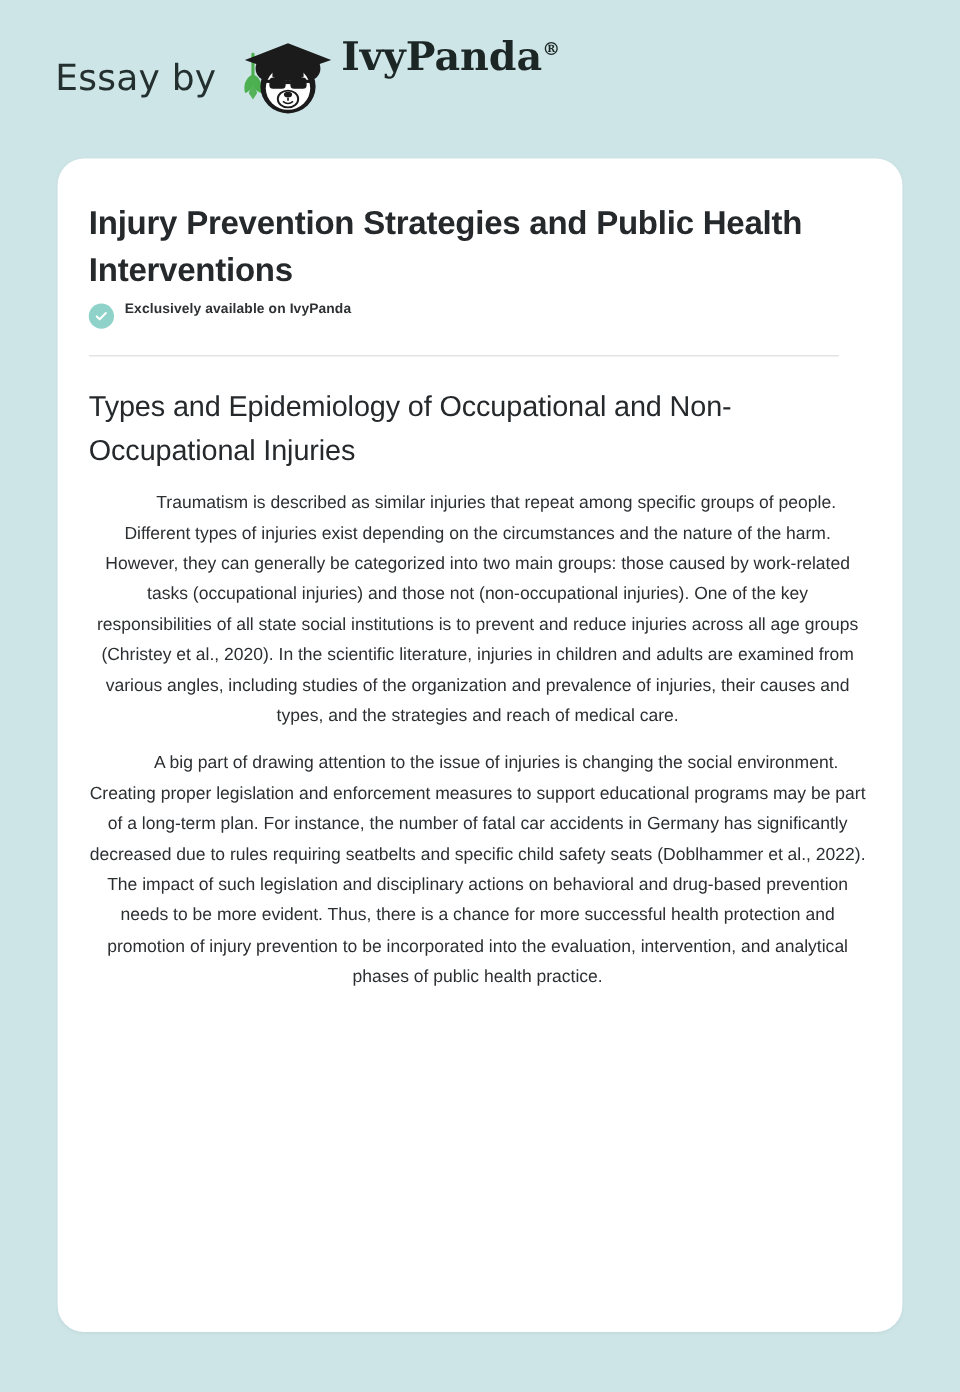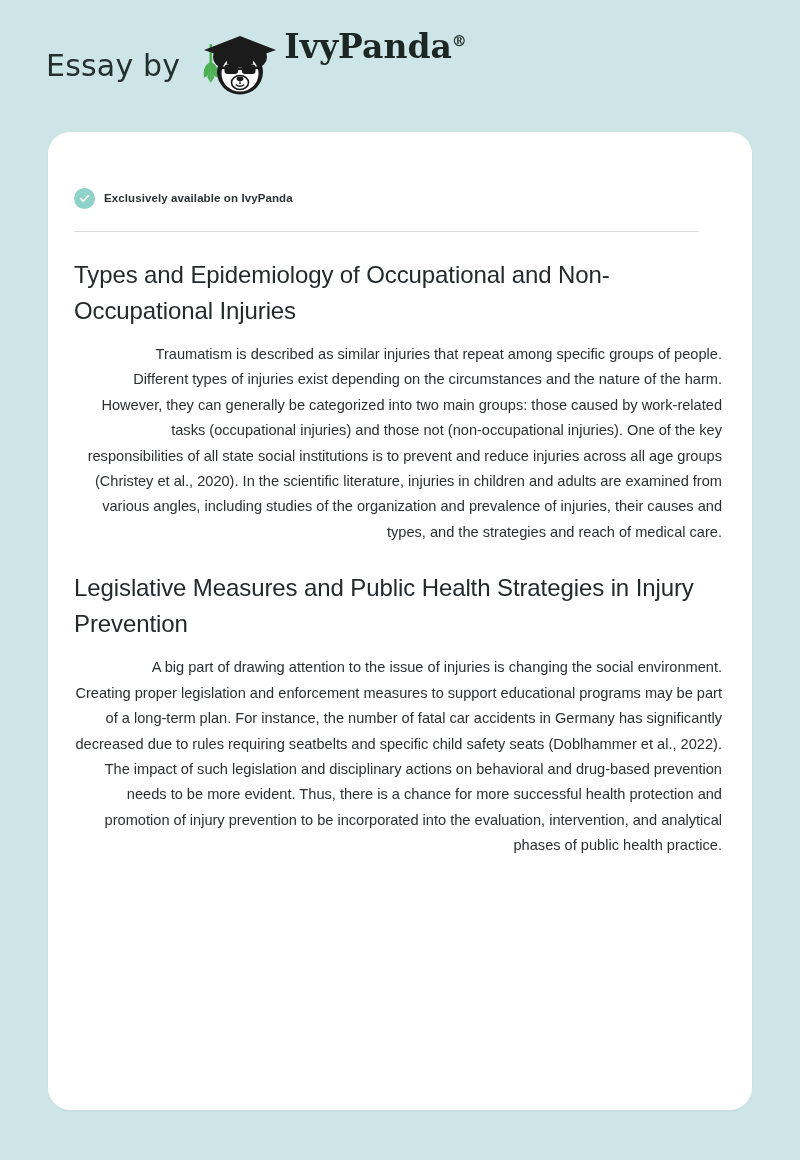--- a/index.html
+++ b/index.html
@@ -91,22 +91,21 @@
     font-weight: 700;
     line-height: 1.42;
     color: #25292b;
     margin: 0 0 0 0;
     letter-spacing: -0.2px;
     max-width: 625px;
   }
 
   .badge-row {
     display: flex;
-    align-items: center;
-    margin-top: 22px;
+    margin-top: 9px;
     margin-bottom: 0;
   }
   .check-badge {
     width: 21px;
     height: 21px;
     border-radius: 50%;
     background: #8ed2c9;
     display: flex;
     align-items: center;
     justify-content: center;
@@ -143,21 +142,21 @@
   }
 
   .body-par {
     font-family: "Liberation Sans", sans-serif;
     font-size: 14.6px;
     line-height: 25.4px;
     color: #2c2f31;
     margin: 14px 0 0 0;
     text-indent: 31px;
     max-width: 650px;
-    text-align: right;
+    text-align: center;
   }
 
   .spacer-bottom { height: 40px; }
 </style>
 </head>
 <body>
 
 <div class="page">
 
   <div class="brandbar">
@@ -197,34 +196,34 @@
           <path d="M44 6 L80 20 L44 32.5 L8 20 Z" fill="#1b1b1b"></path>
           <path d="M31 25.5 L31 34 Q44 41 57 34 L57 25.5 L44 31 Z" fill="#1b1b1b"></path>
         </svg>
       </span>
       <span class="wordmark"><span>IvyPanda</span><span class="reg">®</span></span>
     </span>
   </div>
 
   <div class="card">
 
+    <h1 class="doc-title">Injury Prevention Strategies and Public Health Interventions</h1>
 
     <div class="badge-row">
       <span class="check-badge">
         <svg width="13" height="13" viewBox="0 0 13 13" xmlns="http://www.w3.org/2000/svg">
           <path d="M2.6 6.7 L5.1 9.1 L10.2 3.9" stroke="#ffffff" stroke-width="1.7" fill="none" stroke-linecap="round" stroke-linejoin="round"></path>
         </svg>
       </span>
       <span class="badge-text">Exclusively available on IvyPanda</span>
     </div>
 
     <hr class="divider">
 
     <h2 class="section-heading">Types and Epidemiology of Occupational and Non-Occupational Injuries</h2>
     <p class="body-par">Traumatism is described as similar injuries that repeat among specific groups of people. Different types of injuries exist depending on the circumstances and the nature of the harm. However, they can generally be categorized into two main groups: those caused by work-related tasks (occupational injuries) and those not (non-occupational injuries). One of the key responsibilities of all state social institutions is to prevent and reduce injuries across all age groups (Christey et al., 2020). In the scientific literature, injuries in children and adults are examined from various angles, including studies of the organization and prevalence of injuries, their causes and types, and the strategies and reach of medical care.</p>
 
-    <h2 class="section-heading">Legislative Measures and Public Health Strategies in Injury Prevention</h2>
     <p class="body-par">A big part of drawing attention to the issue of injuries is changing the social environment. Creating proper legislation and enforcement measures to support educational programs may be part of a long-term plan. For instance, the number of fatal car accidents in Germany has significantly decreased due to rules requiring seatbelts and specific child safety seats (Doblhammer et al., 2022). The impact of such legislation and disciplinary actions on behavioral and drug-based prevention needs to be more evident. Thus, there is a chance for more successful health protection and promotion of injury prevention to be incorporated into the evaluation, intervention, and analytical phases of public health practice.</p>
 
     <div class="spacer-bottom"></div>
   </div>
 
 </div>
 
 </body></html>

